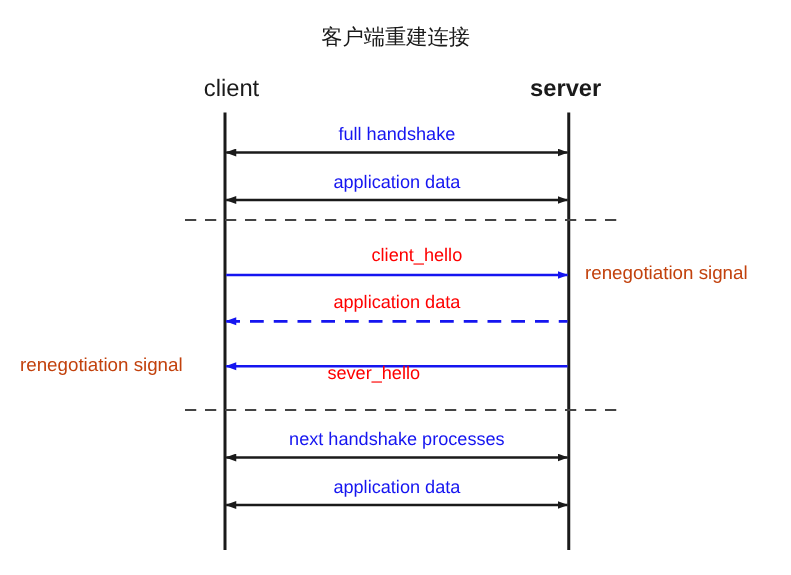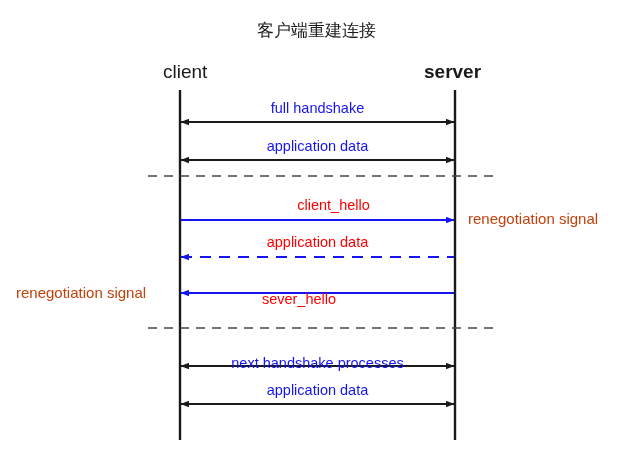--- a/index.html
+++ b/index.html
@@ -102,19 +102,19 @@
   <div class="txt lifeline-label" style="left:163px;">client</div>
   <div class="txt lifeline-label" style="left:424px;font-weight:bold;">server</div>
 
   <div class="txt msg-label msg-blue" style="left:180px; width:275px; top:101px;">full handshake</div>
   <div class="txt msg-label msg-blue" style="left:180px; width:275px; top:139px;">application data</div>
 
   <div class="txt msg-label msg-red" style="left:196px; width:275px; top:198px;">client_hello</div>
   <div class="txt msg-label msg-red" style="left:180px; width:275px; top:235px;">application data</div>
   <div class="txt msg-label msg-red" style="left:180px; width:238px; top:271px;margin-top:21px;">sever_hello</div>
 
-  <div class="txt msg-label msg-blue" style="left:180px; width:275px; top:356px;">next handshake processes</div>
+  <div class="txt msg-label msg-blue" style="left:180px; width:275px; top:345px;">next handshake processes</div>
   <div class="txt msg-label msg-blue" style="left:180px; width:275px; top:383px;">application data</div>
 
   <div class="txt side-label" style="left:468px; top:211px;">renegotiation signal</div>
   <div class="txt side-label" style="left:16px; top:285px;">renegotiation signal</div>
 
 </div>
 
 </body></html>

